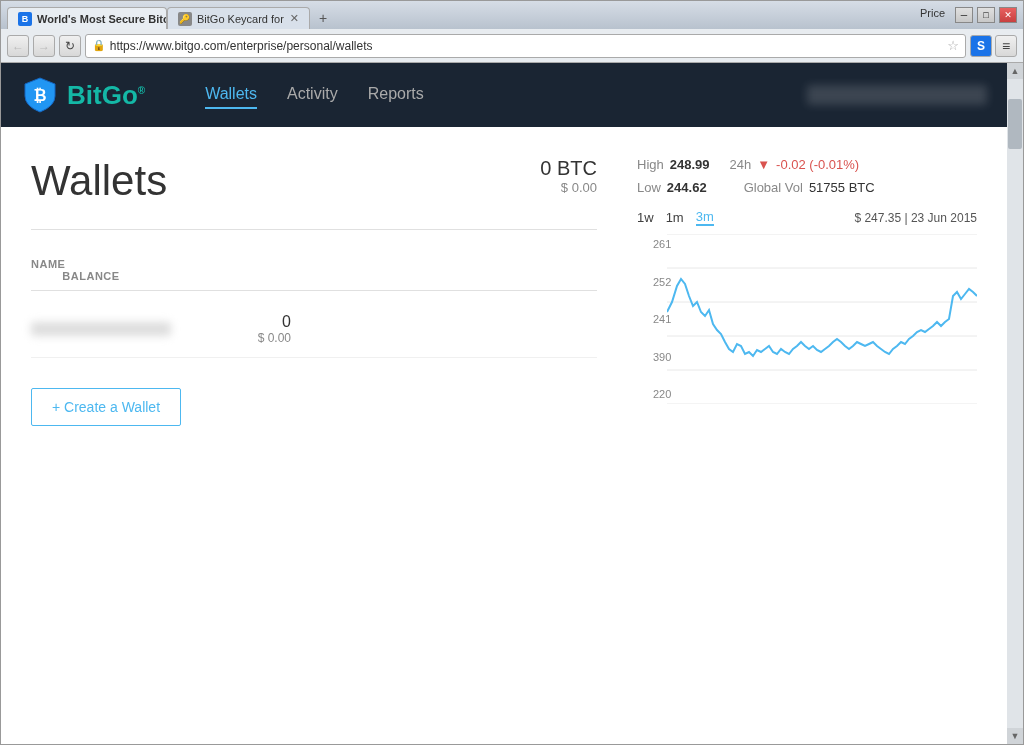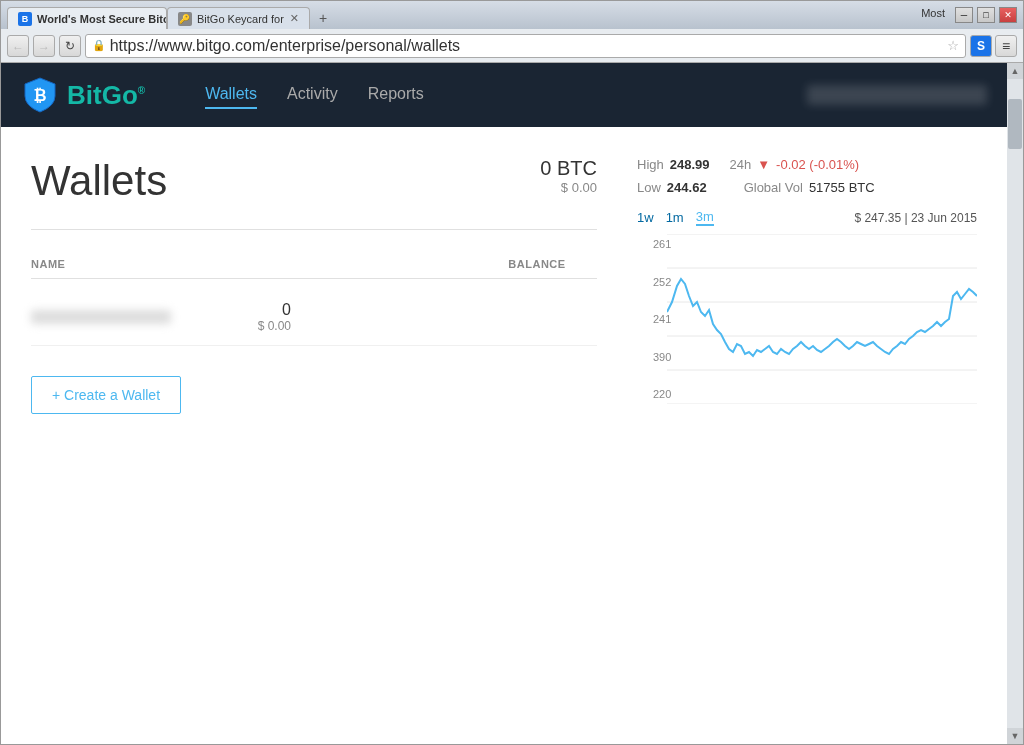--- a/index.html
+++ b/index.html
@@ -16,21 +16,21 @@
     .tab .tab-favicon.gray { background: #888; }
     .tab-close { margin-left: 6px; color: #666; font-size: 11px; cursor: pointer; flex-shrink: 0; }
     .tab-new { width: 26px; height: 22px; display: flex; align-items: center; justify-content: center; font-size: 14px; color: #555; cursor: pointer; }
     .window-controls { display: flex; gap: 4px; }
     .win-btn { width: 18px; height: 16px; border: 1px solid #888; background: linear-gradient(to bottom, #e0e0e0, #c8c8c8); font-size: 9px; display: flex; align-items: center; justify-content: center; cursor: pointer; }
 
     .address-bar-row { background: #e8ecf0; height: 34px; display: flex; align-items: center; padding: 0 6px; gap: 4px; border-bottom: 1px solid #aaa; }
     .nav-btn { width: 22px; height: 22px; border: 1px solid #aaa; background: linear-gradient(to bottom, #f0f0f0, #d8d8d8); border-radius: 3px; display: flex; align-items: center; justify-content: center; font-size: 12px; color: #444; cursor: pointer; }
     .nav-btn.disabled { color: #bbb; }
     .address-field { flex: 1; height: 24px; border: 1px solid #aaa; border-radius: 3px; background: white; display: flex; align-items: center; padding: 0 6px; font-size: 12px; color: #333; }
-    .address-text { color: #333; font-size: 16px; text-align: center; }
+    .address-text { color: #333; font-size: 12px; text-align: center; }
     .address-field .star-icon { margin-left: auto; color: #aaa; font-size: 13px; }
     .address-field .key-icon { color: #aaa; font-size: 11px; margin-right: 4px; }
     .toolbar-icons { display: flex; gap: 3px; align-items: center; }
     .toolbar-icon { width: 22px; height: 22px; border: 1px solid #aaa; background: linear-gradient(to bottom, #f0f0f0, #d8d8d8); border-radius: 3px; display: flex; align-items: center; justify-content: center; font-size: 11px; color: #444; cursor: pointer; }
     .toolbar-s { background: #1a73e8; color: white; font-weight: bold; font-size: 12px; }
     .toolbar-menu { font-size: 14px; }
 
     
     .bitgo-header { background: #1a2533; height: 64px; display: flex; align-items: center; padding: 0 20px; }
     .bitgo-logo { display: flex; align-items: center; gap: 8px; text-decoration: none; }
@@ -46,21 +46,21 @@
     
     .main-content { flex: 1; background: white; overflow-y: auto; padding: 30px 30px 30px 30px; display: flex; gap: 40px; }
     .left-panel { flex: 1; }
     .right-panel { width: 340px; }
 
     .page-title { font-size: 42px; font-weight: 300; color: #333; margin-bottom: 8px; }
     .btc-amount { font-size: 20px; color: #333; text-align: right; }
     .usd-amount { font-size: 13px; color: #888; text-align: right; }
     .balance-block { text-align: right; margin-left: auto; }
 
-    .table-header { display: flex; padding: 8px 0; border-bottom: 1px solid #e0e0e0; margin-bottom: 10px; }
+    .table-header { display: flex; padding: 8px 0; border-bottom: 1px solid #e0e0e0; margin-bottom: 10px; flex-direction: column; }
     .th-name { font-size: 11px; color: #888; font-weight: bold; letter-spacing: 0.5px; flex: 1; }
     .th-balance { font-size: 11px; color: #888; font-weight: bold; letter-spacing: 0.5px; width: 120px; text-align: center; }
 
     .wallet-row { display: flex; align-items: center; padding: 12px 0; border-bottom: 1px solid #f0f0f0; }
     .wallet-name-blur { width: 140px; height: 14px; background: #ddd; border-radius: 3px; filter: blur(4px); }
     .wallet-balance { width: 120px; text-align: right; }
     .wallet-btc { font-size: 16px; color: #333; }
     .wallet-usd { font-size: 12px; color: #888; }
 
     .create-wallet-btn { margin-top: 30px; display: inline-flex; align-items: center; gap: 6px; padding: 10px 20px; border: 1px solid #4db8f0; color: #4db8f0; background: white; font-size: 14px; cursor: pointer; border-radius: 2px; }
@@ -75,21 +75,21 @@
     .price-stat-item { display: flex; gap: 6px; align-items: baseline; }
     .stat-label { color: #888; }
     .stat-value { color: #333; font-weight: bold; }
     .stat-change { color: #d9534f; }
     .stat-change-icon { color: #d9534f; }
     .stat-vol { color: #333; }
 
     .price-stats-row2 { display: flex; gap: 37px; margin-bottom: 14px; font-size: 13px; }
 
     .chart-controls { display: flex; align-items: center; gap: 12px; margin-bottom: 8px; font-size: 13px; }
-    .chart-period { color: #0369a1; cursor: pointer; }
+    .chart-period { color: #404040; cursor: pointer; }
     .chart-period.active { color: #4db8f0; border-bottom: 2px solid #4db8f0; }
     .chart-date { margin-left: auto; color: #555; font-size: 12px; }
 
     .chart-container { position: relative; width: 340px; height: 170px; }
     .chart-labels { position: absolute; left: 16px; top: 0; bottom: 0; display: flex; flex-direction: column; justify-content: space-between; padding: 4px 0; }
     .chart-label { font-size: 11px; color: #888; }
     .chart-area { margin-left: 30px; height: 170px; position: relative; overflow: hidden; }
 
     .browser-chrome-wrapper { display: flex; height: 100%; }
     .browser-content { flex: 1; display: flex; flex-direction: column; }
@@ -111,21 +111,21 @@
 
       </div>
       <div class="tab">
         <span class="tab-favicon gray">🔑</span>
         <span>BitGo Keycard for</span>
         <span class="tab-close">✕</span>
       </div>
       <div class="tab-new">+</div>
     </div>
     <div class="window-controls">
-      <span style="font-size:11px;color:#333;margin-right:6px;">Most</span>
+      <span style="font-size:11px;color:#333;margin-right:6px;">Price</span>
       <div class="win-btn">─</div>
       <div class="win-btn">□</div>
       <div class="win-btn" style="background:linear-gradient(to bottom,#e86060,#c84040);color:white;">✕</div>
     </div>
   </div>
 
   <div class="address-bar-row">
     <div class="nav-btn disabled">←</div>
     <div class="nav-btn disabled">→</div>
     <div class="nav-btn">↻</div>

